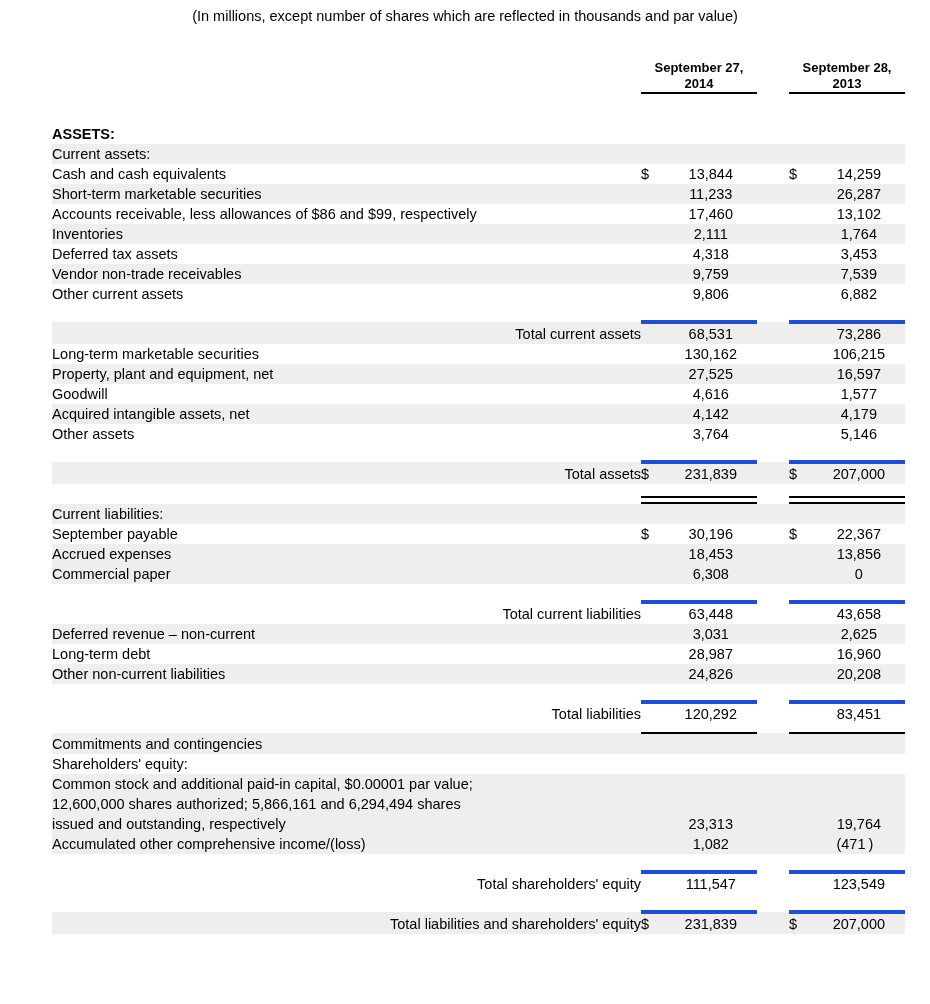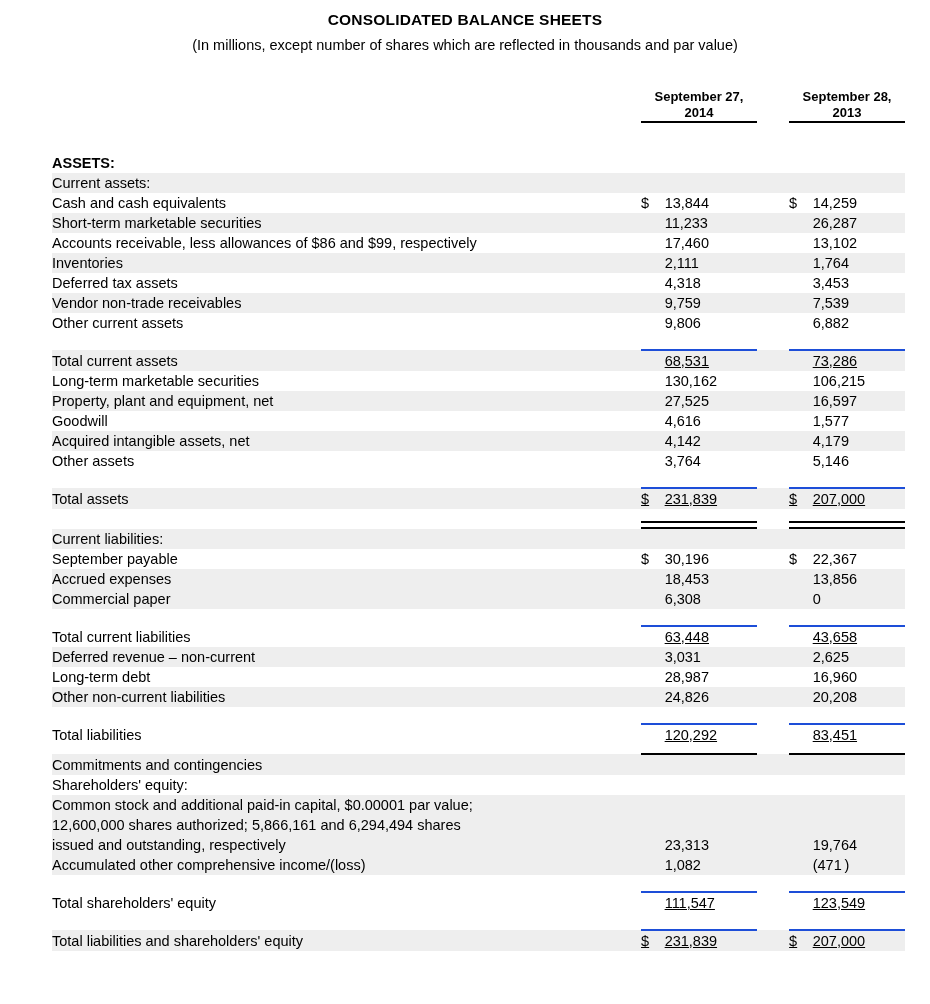--- a/index.html
+++ b/index.html
@@ -62,28 +62,28 @@
   }
 
   
   tr.shade > td { background: #eeeeee; }
 
   
   td.label      { padding-left: 0px; }
   .ind0 { padding-left: 0px; }
   .ind1 { padding-left: 44px; }
   .ind2 { padding-left: 58px; }
-  .ind3 { padding-left: 88px; }
+  .ind3 { padding-left: 88px; text-align: right; }
 
   td.cur {
     text-align: left;
     padding-left: 2px;
   }
   td.val {
-    text-align: left;
+    text-align: center;
     padding-right: 8px;
   }
   td.val.paren {
     padding-right: 8px;
   }
 
   
   td.section-head {
     font-weight: bold;
     font-size: 14.5px;
@@ -95,21 +95,21 @@
     text-align: center;
     font-weight: bold;
     font-size: 13px;
     line-height: 16px;
     white-space: nowrap;
   }
   .per-head-cell { vertical-align: bottom; padding-bottom: 2px; margin-top: 43px; }
   .rule-under { border-bottom: 2px solid #000000; }
 
   
-  .rule-top    { border-top: 2px solid #1d4ed8; text-decoration: underline; }
+  .rule-top    { border-top: 4px solid #1d4ed8; }
   .rule-bottom { border-bottom: 2px solid #000000; }
 
   .dbl-rule {
     height: 6px;
     line-height: 6px;
   }
   .dbl-rule .dl {
     height: 4px;
     border-top: 2px solid #000000;
     border-bottom: 2px solid #000000;
@@ -118,21 +118,20 @@
 
   tr.spacer td { height: 16px; line-height: 16px; }
   tr.spacer-sm td { height: 8px; line-height: 8px; }
   tr.headgap td { height: 30px; line-height: 30px; }
 </style>
 </head>
 <body>
 
 <div class="page">
 
-  <div class="doc-title">CONSOLIDATED BALANCE SHEETS</div>
   <div class="doc-subtitle">(In millions, except number of shares which are reflected in thousands and par value)</div>
 
   <table class="bs">
     <colgroup>
       <col class="c-label">
         <col class="c-cur1">
         <col class="c-val1">
       <col class="c-gap">
         <col class="c-cur2">
         <col class="c-val2">

